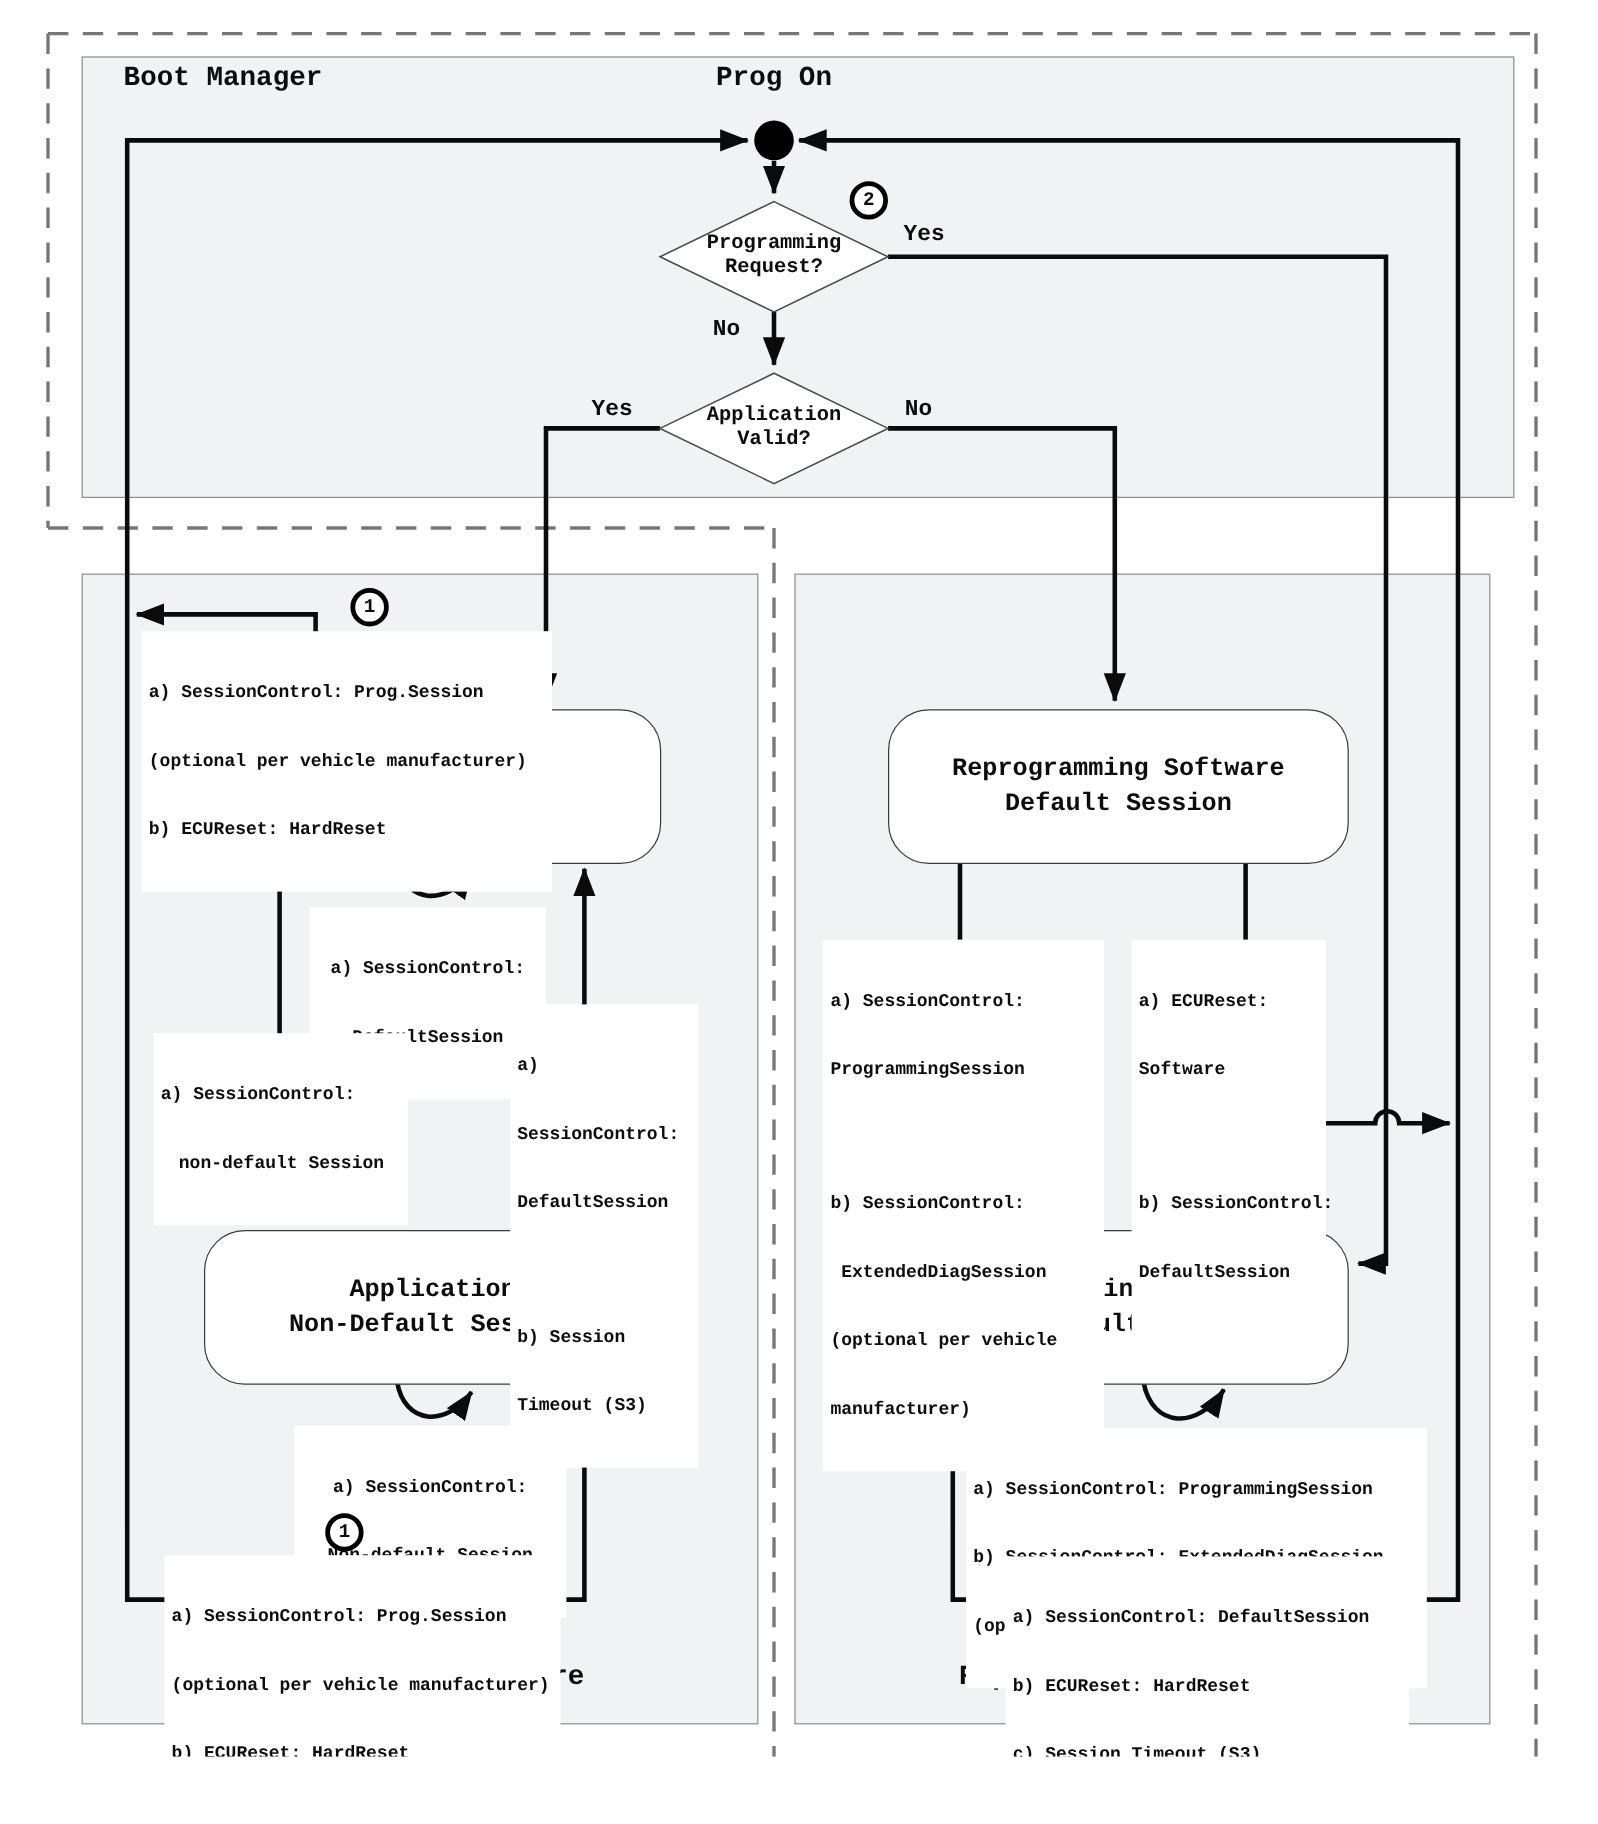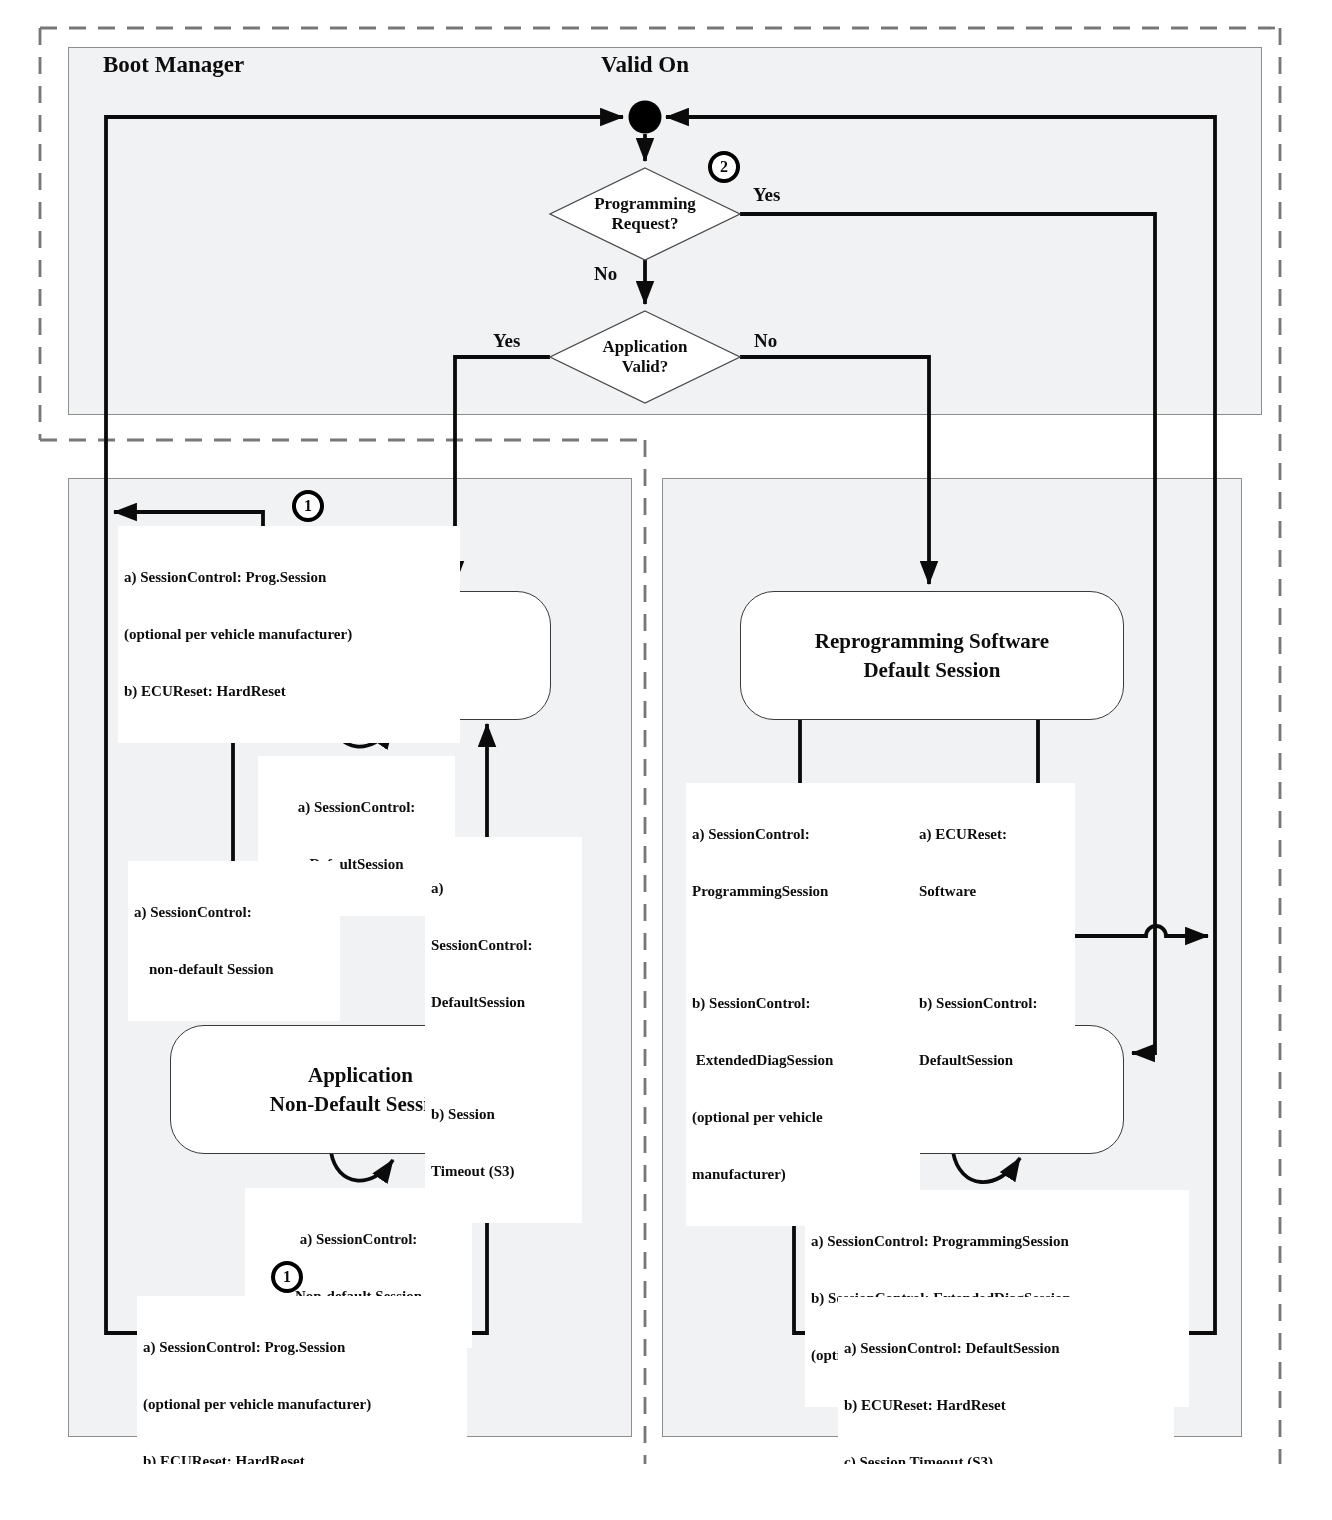--- a/index.html
+++ b/index.html
@@ -1,21 +1,21 @@
 <!DOCTYPE html>
 <html style="--region-fill: #f1f2f4; --region-border: #8e8e8e; --line: #0b0b0b; --dashed: #777777; --label-bg: #ffffff; --watermark: #9b9b9b;"><head>
 <meta charset="utf-8">
 <style>
   :root{
     --region-fill:#f1f2f4; --region-border:#8e8e8e; --line:#0b0b0b;
     --dashed:#777777; --label-bg:#ffffff; --watermark:#9b9b9b; --ink:#0d0d0d;
   }
   html,body{margin:0;padding:0;background:#ffffff;}
   #canvas{position:relative;width:1332px;height:1464px;background:#fff;overflow:hidden;
-    font-family:Liberation Serif, serif;color:var(--ink);}
+    font-family:Liberation Mono, monospace;color:var(--ink);}
   .region{position:absolute;background:var(--region-fill);border:1px solid var(--region-border);z-index:1;}
   #flow-svg{position:absolute;left:0;top:0;z-index:2;}
   .flowline{stroke:var(--line);stroke-width:3.8;fill:none;}
   .thin{stroke:#4a4a4a;stroke-width:1.3;fill:#ffffff;}
   .dash{stroke:var(--dashed);stroke-width:2.8;fill:none;stroke-dasharray:17 12;}
   .ah{fill:var(--line);}
   .title{position:absolute;font-weight:bold;font-size:23px;z-index:3;white-space:nowrap;}
   .centered{transform:translateX(-50%);}
   .state{position:absolute;background:#fff;border:1.4px solid #3a3a3a;border-radius:34px;
     display:flex;flex-direction:column;align-items:center;justify-content:center;
@@ -77,21 +77,21 @@
     <path class="flowline" marker-end="url(#ah)" d="M 1038 718 V 936 H 1146 A 10 10 0 0 1 1166 936 H 1208"></path>
     <path class="flowline" marker-end="url(#ah)" d="M 953 1152 C 960 1190 998 1192 1020 1158"></path>
 
     <polygon class="thin" points="645,168 740,214 645,260 550,214"></polygon>
     <polygon class="thin" points="645,311 740,357 645,403 550,357"></polygon>
 
     <circle cx="645" cy="117" r="16.5" fill="#000"></circle>
   </svg>
 
   <div class="title" style="left:103px;top:52px;">Boot Manager</div>
-  <div class="title centered" style="left:645px;top:52px;">Valid On</div>
+  <div class="title centered" style="left:645px;top:52px;">Prog On</div>
   <div class="title centered" style="left:349px;top:1384px;">Application Software</div>
   <div class="title centered" style="left:951px;top:1384px;">Reprogramming Software</div>
   <div class="title centered" style="left:962px;top:1444px;">Boot Software</div>
 
   <div class="dtext" style="left:645px;top:214px;">
     <span class="ln" style="display:block">Programming</span>
     <span class="ln" style="display:block">Request?</span>
   </div>
   <div class="dtext" style="left:645px;top:357px;">
     <span class="ln" style="display:block">Application</span>
@@ -163,21 +163,21 @@
   <div class="lbl" style="left:686px;top:783px;width:222px;">
     <span class="ln">a) SessionControl:</span>
     <span class="ln">ProgrammingSession</span>
     <span class="ln gap"></span>
     <span class="ln">b) SessionControl:</span>
     <span class="ln"> ExtendedDiagSession</span>
     <span class="ln">(optional per vehicle</span>
     <span class="ln">manufacturer)</span>
   </div>
 
-  <div class="lbl" style="left:913px;top:783px;width:150px;">
+  <div class="lbl" style="left:943px;top:783px;width:150px;">
     <span class="ln">a) ECUReset:</span>
     <span class="ln">Software</span>
     <span class="ln gap"></span>
     <span class="ln">b) SessionControl:</span>
     <span class="ln">DefaultSession</span>
   </div>
 
   <div class="lbl" style="left:805px;top:1190px;width:372px;">
     <span class="ln">a) SessionControl: ProgrammingSession</span>
     <span class="ln">b) SessionControl: ExtendedDiagSession</span>

